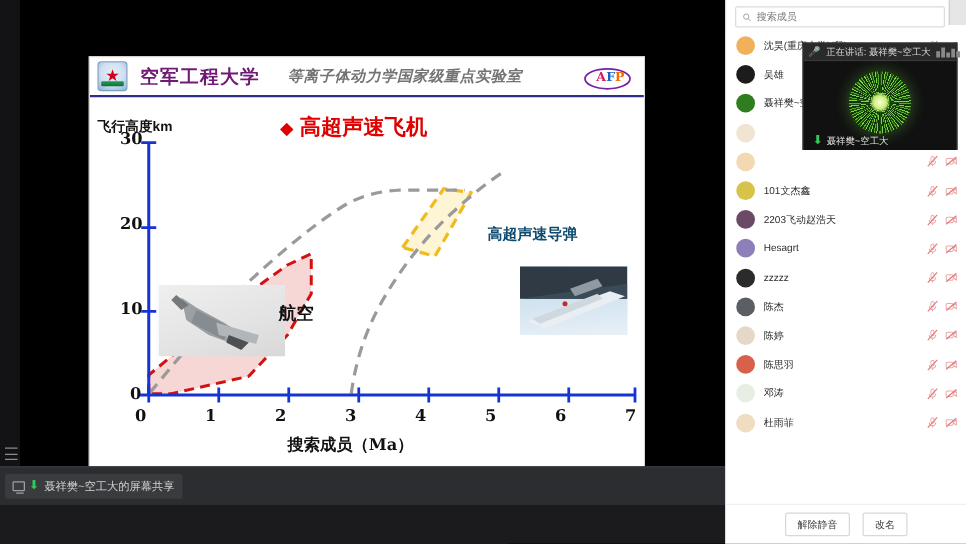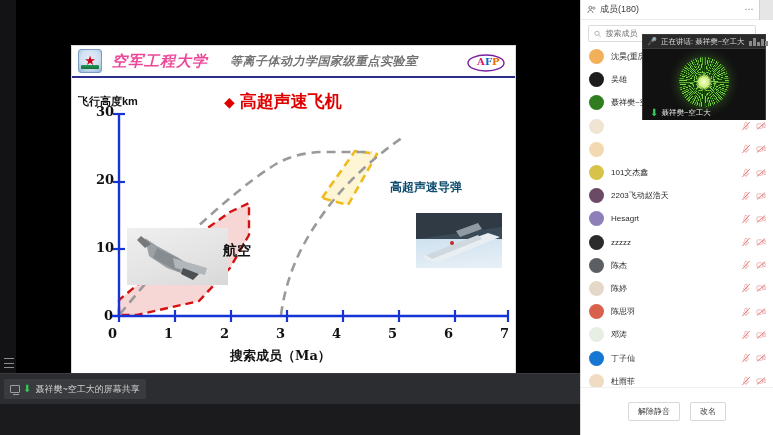--- a/index.html
+++ b/index.html
@@ -48,22 +48,22 @@
   }
   #emblem .star {
     position: absolute; left: 50%; top: 44%; transform: translate(-50%,-50%);
     color: #d0021b; font-size: 13px; line-height: 1;
   }
   #emblem .band {
     position: absolute; left: 2px; right: 2px; bottom: 3px; height: 4px;
     background: linear-gradient(#1f9d55,#166e3b); border-radius: 1px;
   }
   #univ-name {
-    font-family: "DejaVu Serif", serif; font-style: italic; font-weight: 700;
-    font-size: 15px; color: #ec4899; margin-left: 10px; letter-spacing: 1px;
+    font-family: "DejaVu Serif", serif; font-weight: 700;
+    font-size: 15px; color: #701a75; margin-left: 10px; letter-spacing: 1px;
     white-space: nowrap;
   }
   #lab-name {
     font-family: "DejaVu Serif", serif; font-style: italic; font-weight: 700;
     font-size: 12px; color: #737373; margin-left: 22px; letter-spacing: 0.5px;
     white-space: nowrap;
   }
   #afp-logo {
     position: absolute; right: 8px; top: 4px; width: 42px; height: 24px;
   }
@@ -177,21 +177,21 @@
     background: #cfcfcf; overflow: hidden; position: relative;
   }
   .name {
     font-size: 8px; color: #2b2b2b; margin-left: 7px; white-space: nowrap;
     overflow: hidden; text-overflow: ellipsis; flex: 1 1 auto;
   }
   .row-icons { display: flex; align-items: center; gap: 5px; flex: 0 0 auto; }
   .icon-mic-off, .icon-cam-off { width: 10px; height: 10px; position: relative; opacity: .85; }
 
   #panel-footer {
-    flex: 0 0 auto; height: 48px; display: flex; align-items: center;
+    flex: 0 0 auto; height: 32px; display: flex; align-items: center;
     justify-content: center; gap: 10px; border-top: 1px solid #f0f0f0; background:#fff;
   }
   .pbtn {
     font-size: 8px; color: #3c3c3c; border: 1px solid #d8d8d8; border-radius: 2px;
     padding: 3px 9px; background: #fff; font-family: inherit; cursor: default;
   }
 
   
   #video-tile {
     position: absolute; left: 642px; top: 34px; width: 124px; height: 86px;
@@ -340,32 +340,20 @@
       <div id="task-item">
         <span class="mini-screen-icon"></span>
         <span class="green-arrow">⬇</span>
         <span class="t-label">聂祥樊~空工大的屏幕共享</span>
       </div>
     </div>
   </div>
 
   <div id="panel">
 
-    <div id="panel-header">
-      <svg width="9" height="9" viewBox="0 0 16 16">
-        <circle cx="6" cy="5" r="2.6" fill="none" stroke="#5a5a5a" stroke-width="1.4"></circle>
-        <path d="M1.5 14c0-2.6 2-4.2 4.5-4.2S10.5 11.4 10.5 14" fill="none" stroke="#5a5a5a" stroke-width="1.4"></path>
-        <circle cx="12" cy="5.5" r="2" fill="none" stroke="#5a5a5a" stroke-width="1.2"></circle>
-      </svg>
-      <span id="panel-title">成员(180)</span>
-      <span id="panel-header-actions">
-        <span class="hdr-btn">⋯</span>
-        <span class="hdr-btn">✕</span>
-      </span>
-    </div>
     <div id="panel-maximize-slot"></div>
 
     <div id="search-wrap">
       <div id="search-box">
         <svg width="8" height="8" viewBox="0 0 16 16">
           <circle cx="6.5" cy="6.5" r="4.6" fill="none" stroke="#9a9a9a" stroke-width="1.6"></circle>
           <line x1="10" y1="10" x2="14.5" y2="14.5" stroke="#9a9a9a" stroke-width="1.6"></line>
         </svg>
         <input id="search-input" type="text" placeholder="搜索成员" style="">
       </div>
@@ -572,37 +560,20 @@
             <svg class="icon-cam-off" viewBox="0 0 16 16">
               <rect x="1.5" y="4.5" width="9" height="7" rx="1.5" fill="none" stroke="#e79a9a" stroke-width="1.3"></rect>
               <polygon points="11,7 14.5,4.8 14.5,11.2 11,9" fill="none" stroke="#e79a9a" stroke-width="1.3"></polygon>
               <line x1="1.5" y1="13.5" x2="14.5" y2="2.5" stroke="#e06060" stroke-width="1.5"></line>
             </svg>
           </span>
         </div>
         <div class="row">
           <div class="avatar" style="background: rgb(231, 239, 228);"></div>
           <span class="name">邓涛</span>
-          <span class="row-icons">
-            <svg class="icon-mic-off" viewBox="0 0 16 16">
-              <rect x="6" y="2" width="4" height="7" rx="2" fill="none" stroke="#e79a9a" stroke-width="1.3"></rect>
-              <path d="M4 8a4 4 0 0 0 8 0" fill="none" stroke="#e79a9a" stroke-width="1.3"></path>
-              <line x1="8" y1="12" x2="8" y2="14.5" stroke="#e79a9a" stroke-width="1.3"></line>
-              <line x1="2" y1="14.5" x2="14" y2="1.5" stroke="#e06060" stroke-width="1.5"></line>
-            </svg>
-            <svg class="icon-cam-off" viewBox="0 0 16 16">
-              <rect x="1.5" y="4.5" width="9" height="7" rx="1.5" fill="none" stroke="#e79a9a" stroke-width="1.3"></rect>
-              <polygon points="11,7 14.5,4.8 14.5,11.2 11,9" fill="none" stroke="#e79a9a" stroke-width="1.3"></polygon>
-              <line x1="1.5" y1="13.5" x2="14.5" y2="2.5" stroke="#e06060" stroke-width="1.5"></line>
-            </svg>
-          </span>
-        </div>
-        <div class="row">
-          <div class="avatar" style="background: rgb(22, 119, 210);"></div>
-          <span class="name">丁子仙</span>
           <span class="row-icons">
             <svg class="icon-mic-off" viewBox="0 0 16 16">
               <rect x="6" y="2" width="4" height="7" rx="2" fill="none" stroke="#e79a9a" stroke-width="1.3"></rect>
               <path d="M4 8a4 4 0 0 0 8 0" fill="none" stroke="#e79a9a" stroke-width="1.3"></path>
               <line x1="8" y1="12" x2="8" y2="14.5" stroke="#e79a9a" stroke-width="1.3"></line>
               <line x1="2" y1="14.5" x2="14" y2="1.5" stroke="#e06060" stroke-width="1.5"></line>
             </svg>
             <svg class="icon-cam-off" viewBox="0 0 16 16">
               <rect x="1.5" y="4.5" width="9" height="7" rx="1.5" fill="none" stroke="#e79a9a" stroke-width="1.3"></rect>
               <polygon points="11,7 14.5,4.8 14.5,11.2 11,9" fill="none" stroke="#e79a9a" stroke-width="1.3"></polygon>

